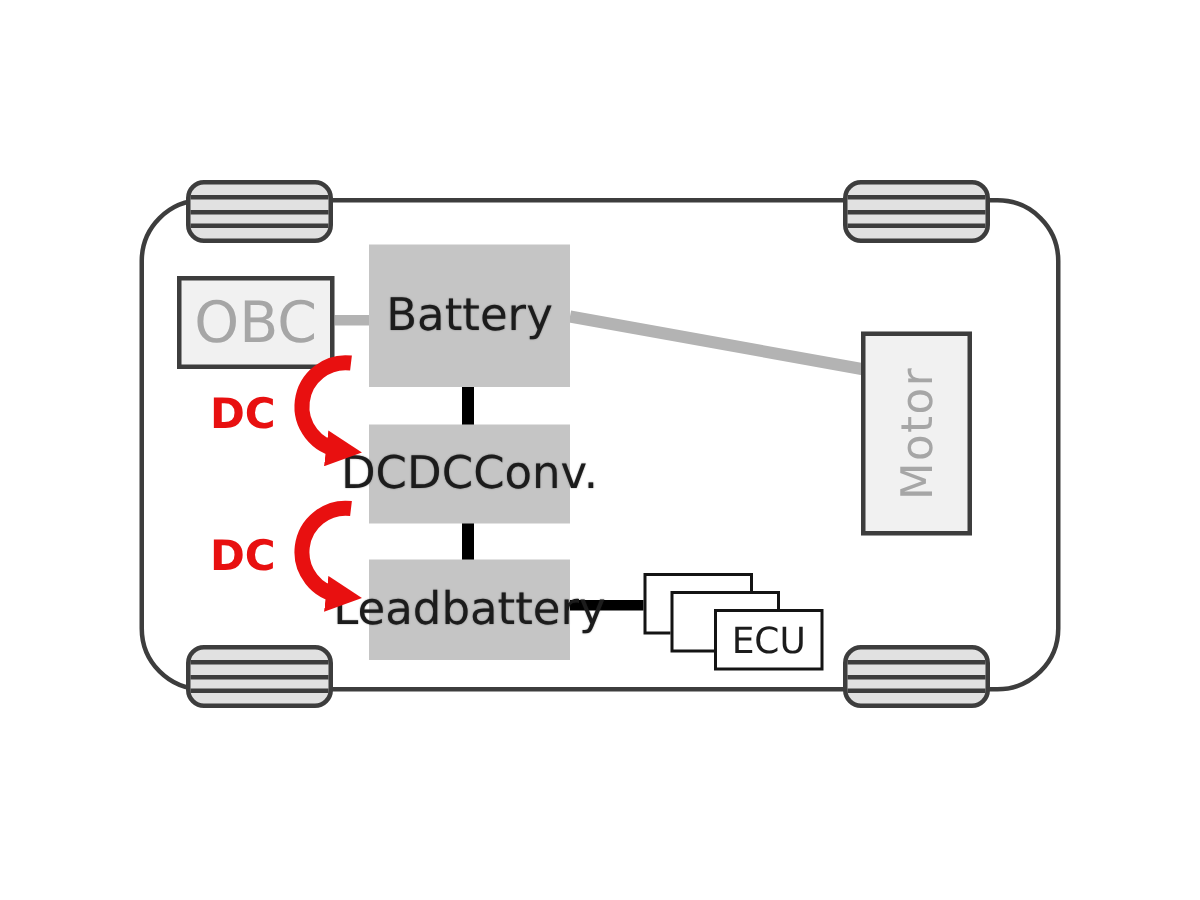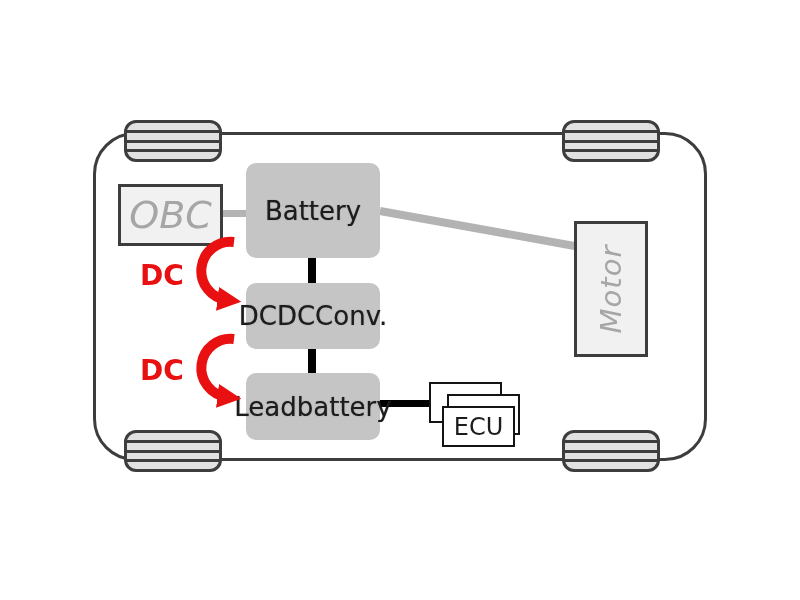--- a/index.html
+++ b/index.html
@@ -23,36 +23,36 @@
   
   .wire{background:var(--wire-black,#000);}
   .wire.gray{background:var(--wire-gray,#b3b3b3);}
   .wire-obc{left:223px;top:210px;width:23px;height:7px;}
   .wire-batt-dcdc{left:308px;top:256px;width:8px;height:28px;}
   .wire-dcdc-lead{left:308px;top:347px;width:8px;height:27px;}
   .wire-lead-ecu{left:380px;top:400px;width:52px;height:7px;}
   
   .node{display:flex;align-items:center;justify-content:center;text-align:center;}
   .node-gray{background:var(--node-fill,#c5c5c5);color:var(--text-dark,#1c1c1c);
-    font-size:26px;line-height:30px;text-shadow:0 0 1px rgba(25,25,25,.55);border-radius:10px;}
+    font-size:30px;line-height:30px;text-shadow:0 0 1px rgba(25,25,25,.55);}
   .node-light{background:var(--light-fill,#f1f1f1);border:3px solid var(--outline,#3d3d3d);
-    color:var(--muted-text,#a6a6a6);font-style:italic;}
+    color:var(--muted-text,#a6a6a6);}
   .node-obc{left:118px;top:184px;width:105px;height:62px;font-size:38px;}
   .node-battery{left:246px;top:163px;width:134px;height:95px;}
   .node-dcdc{left:246px;top:283px;width:134px;height:66px;flex-direction:row;}
   .node-lead{left:246px;top:373px;width:134px;height:67px;flex-direction:row;}
   .node-motor{left:574px;top:221px;width:74px;height:136px;font-size:29px;}
   .node-motor .vtext{transform:rotate(-90deg);white-space:nowrap;letter-spacing:1px;}
   
   .ecu-card{width:73px;height:41px;background:#fff;border:2.5px solid #141414;
     display:flex;align-items:center;justify-content:center;
     color:var(--text-dark,#1c1c1c);font-size:24px;}
   .ecu-back{left:429px;top:382px;}
   .ecu-mid{left:447px;top:394px;}
-  .ecu-front{left:442px;top:406px;}
+  .ecu-front{left:476px;top:406px;}
   
   .dc-label{width:46px;text-align:left;color:var(--accent-red,#e81010);
     font-weight:bold;font-size:28px;line-height:30px;}
   .dc-top{left:140px;top:261px;}
   .dc-bottom{left:140px;top:356px;}
   
   .layer{left:0;top:0;width:800px;height:600px;pointer-events:none;}
 </style>
 </head>
 <body>

